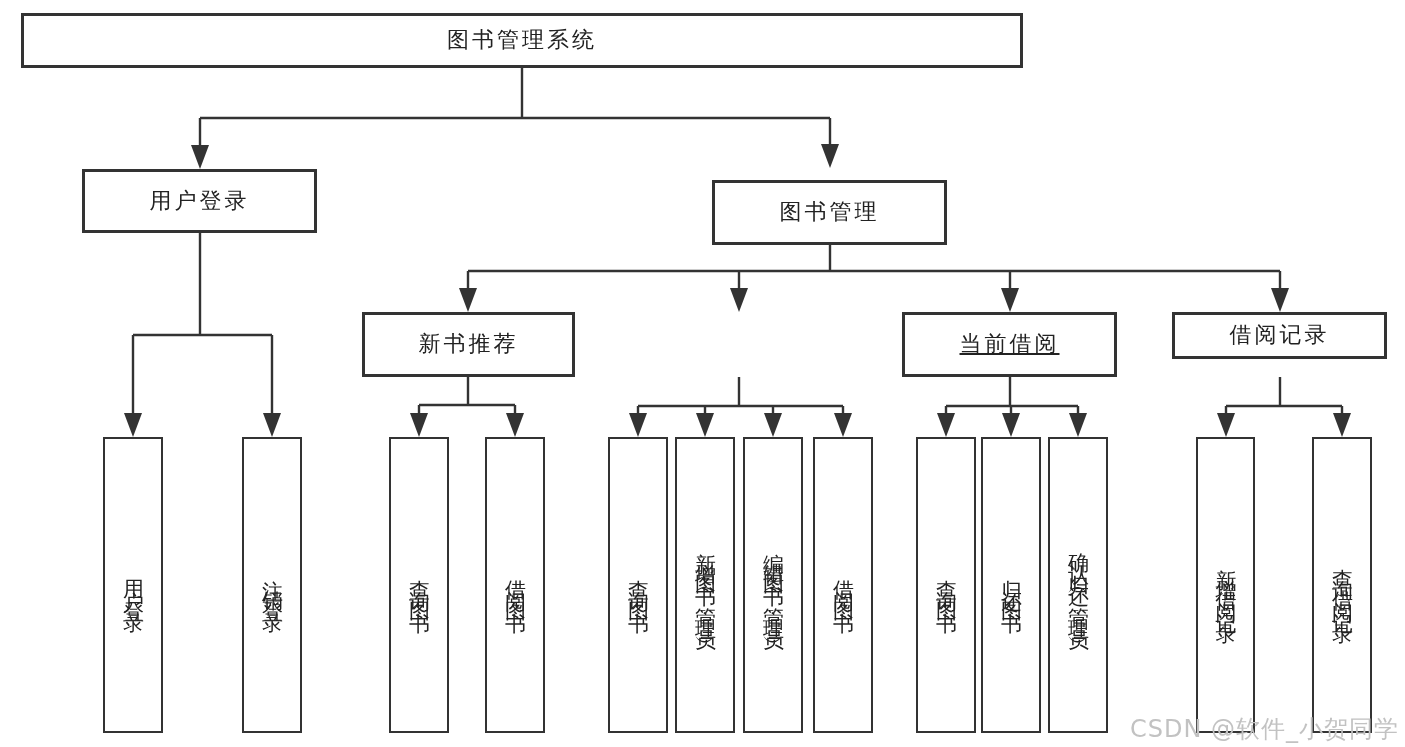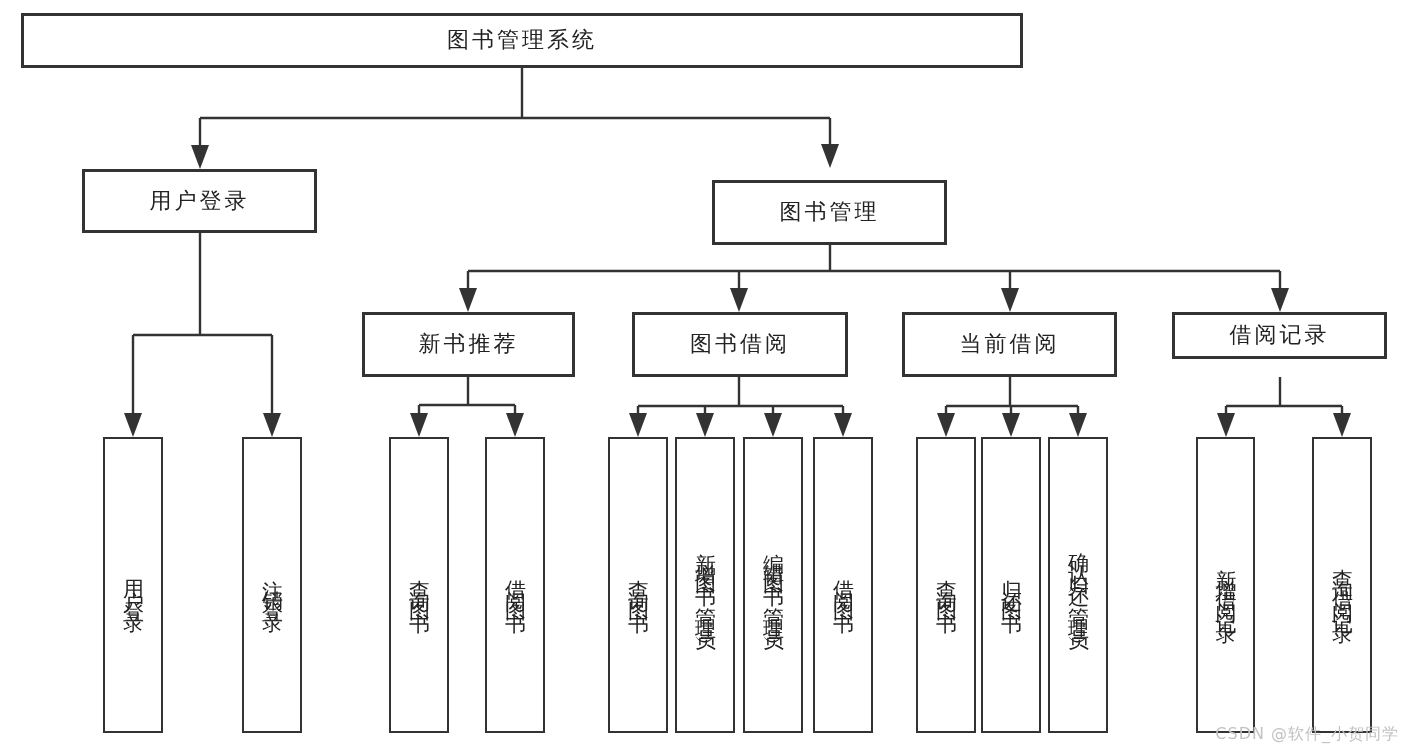--- a/index.html
+++ b/index.html
@@ -36,21 +36,21 @@
     writing-mode: vertical-rl;
     font-size: 21px;
     letter-spacing: 11px;
     line-height: 1;
     padding: 4px 0;
   }
   .watermark {
     position: absolute;
     right: 6px;
     bottom: 2px;
-    font-size: 16px;
+    font-size: 24px;
     letter-spacing: 1px;
     color: #c2c2c2;
     z-index: 5;
     white-space: nowrap;
     margin-left: 48px;
   }
 </style>
 </head>
 <body>
 
@@ -112,22 +112,21 @@
       M1217 413 L1235 413 L1226 437 Z
       M1333 413 L1351 413 L1342 437 Z"></path>
   </svg>
 
   <div class="node" style="left:21px; top:13px; width:1002px; height:55px;font-family:Liberation Serif, serif;">图书管理系统</div>
 
   <div class="node" style="left:82px; top:169px; width:235px; height:64px;">用户登录</div>
   <div class="node" style="left:712px; top:168px; width:235px; height:65px;margin-top:12px;">图书管理</div>
 
   <div class="node" style="left:362px; top:312px; width:213px; height:65px;">新书推荐</div>
-  <div class="node" style="left:632px; top:312px; width:216px; height:65px;">图书借阅</div>
-  <div class="node" style="left:902px; top:312px; width:215px; height:65px;">当前借阅</div>
+  <div class="node" style="left:902px; top:312px; width:215px; height:65px;text-decoration:underline;">当前借阅</div>
   <div class="node" style="left:1172px; top:312px; width:215px; height:47px;">借阅记录</div>
 
   <div class="node leaf" style="left:103px; top:437px; width:60px; height:296px;">用户登录</div>
   <div class="node leaf" style="left:242px; top:437px; width:60px; height:296px;">注销登录</div>
 
   <div class="node leaf" style="left:389px; top:437px; width:60px; height:296px;">查询图书</div>
   <div class="node leaf" style="left:485px; top:437px; width:60px; height:296px;">借阅图书</div>
 
   <div class="node leaf" style="left:608px; top:437px; width:60px; height:296px;">查询图书</div>
   <div class="node leaf" style="left:675px; top:437px; width:60px; height:296px;">新增图书（管理员）</div>

